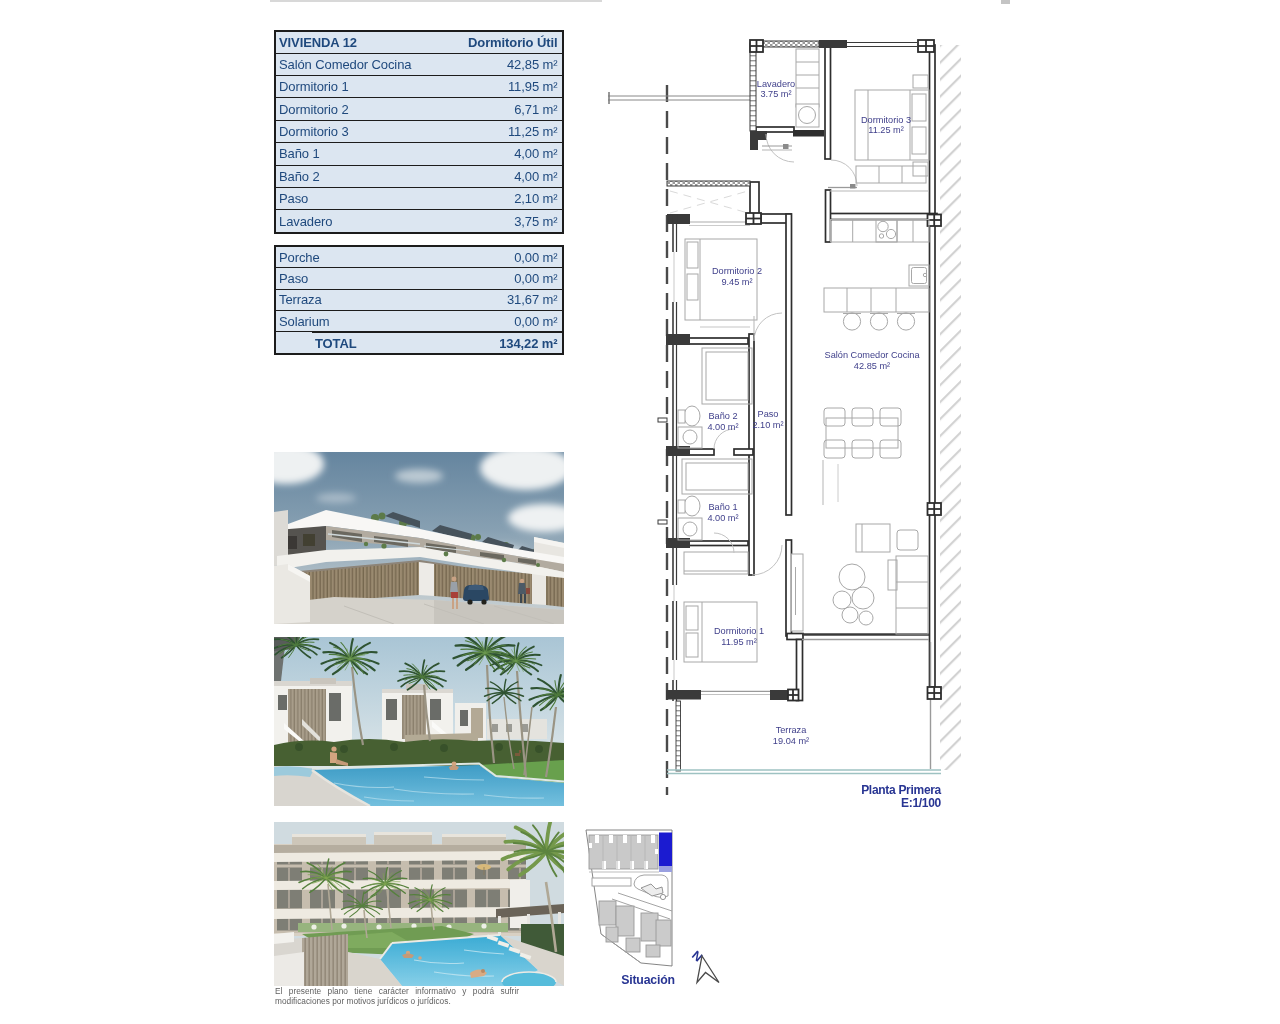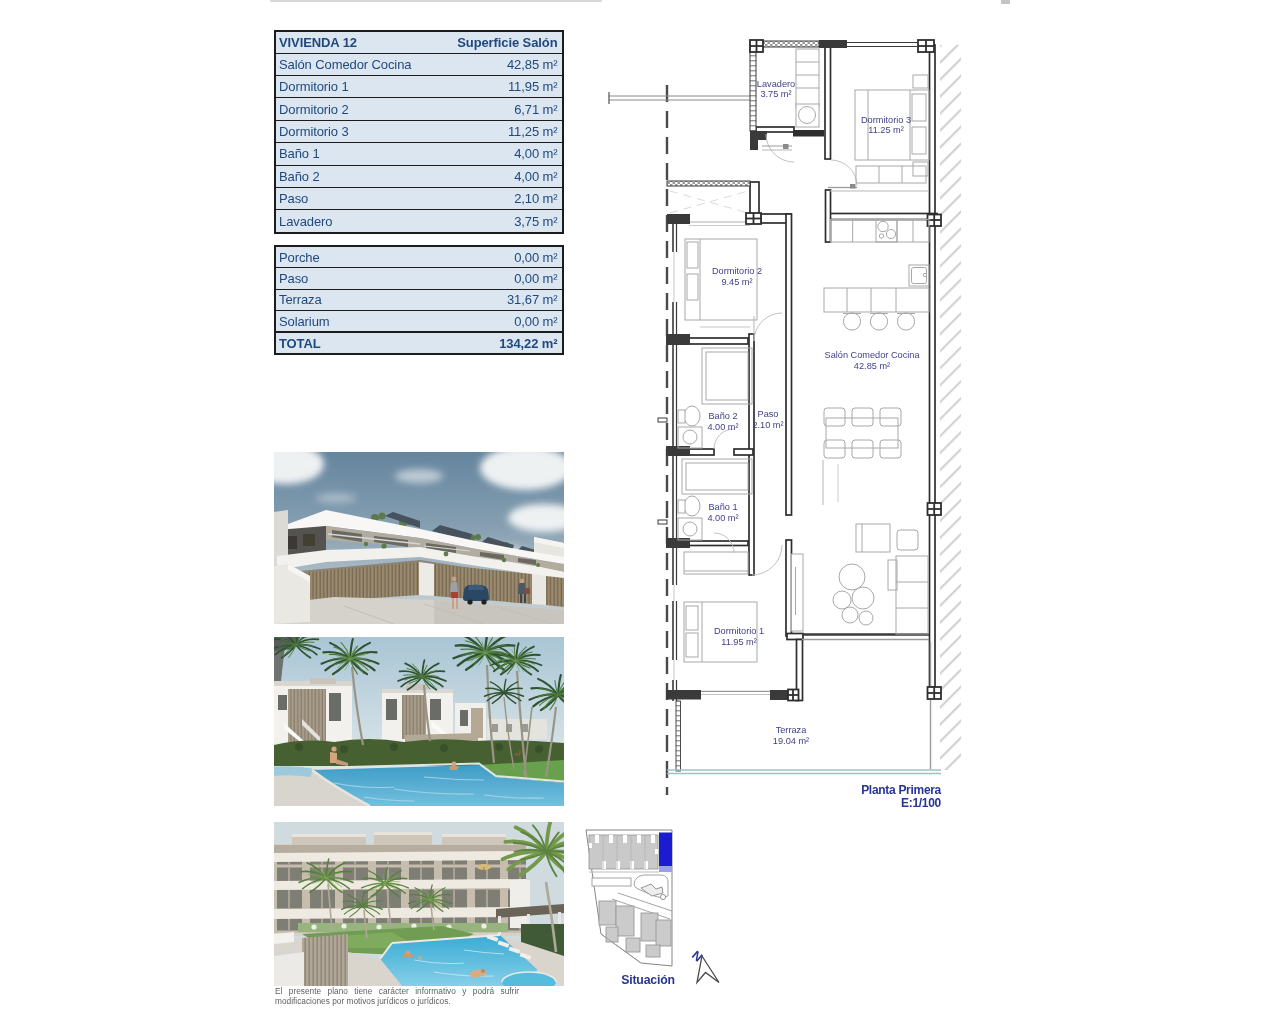--- a/index.html
+++ b/index.html
@@ -5,32 +5,32 @@
 html,body{margin:0;padding:0;background:#fff;}
 body{width:1280px;height:1024px;position:relative;overflow:hidden;font-family:"Liberation Sans",sans-serif;}
 .tb{position:absolute;left:274px;width:285.5px;border:2px solid #1c1c1c;background:#dce6f1;color:#1F497D;font-size:13px;letter-spacing:-0.1px;}
 .tb .r{display:flex;justify-content:space-between;align-items:center;border-bottom:1px solid #1c1c1c;padding:0 4px 0 3px;}
 .tb .r:last-child{border-bottom:none;}
 .tb .b{font-weight:bold;}
 #t1 .r{height:21.4px;}
 #t1 .r.h{height:20.6px;}
 #t2 .r{height:20.3px;}
 #t2 .r.h{height:20.6px;}
-#t2 .r.tt{border-top:1px solid #1c1c1c;}
+#t2 .r.tt{border-top:1px solid #1c1c1c;margin-left:36px;}
 .dis{position:absolute;left:275px;top:987px;width:244px;font-size:8.3px;color:#5f5f5f;line-height:9.6px;letter-spacing:0px;}
 .dis .j{text-align:justify;text-align-last:justify;}
 </style>
 </head>
 <body>
 <div style="position:absolute;left:270px;top:0;width:332px;height:2px;background:#d8d8d8"></div>
 <div style="position:absolute;left:1001px;top:0;width:9px;height:4px;background:#c4c4c4"></div>
 <div class="tb" id="t1" style="top:30px">
 <div class="r h b">
       <span>VIVIENDA 12</span>
-      <span>Superficie Salón</span>
+      <span>Dormitorio Útil</span>
     </div>
 <div class="r">
       <span>Salón Comedor Cocina</span>
       <span>42,85 m²</span>
     </div>
 <div class="r">
       <span>Dormitorio 1</span>
       <span>11,95 m²</span>
     </div>
 <div class="r">

